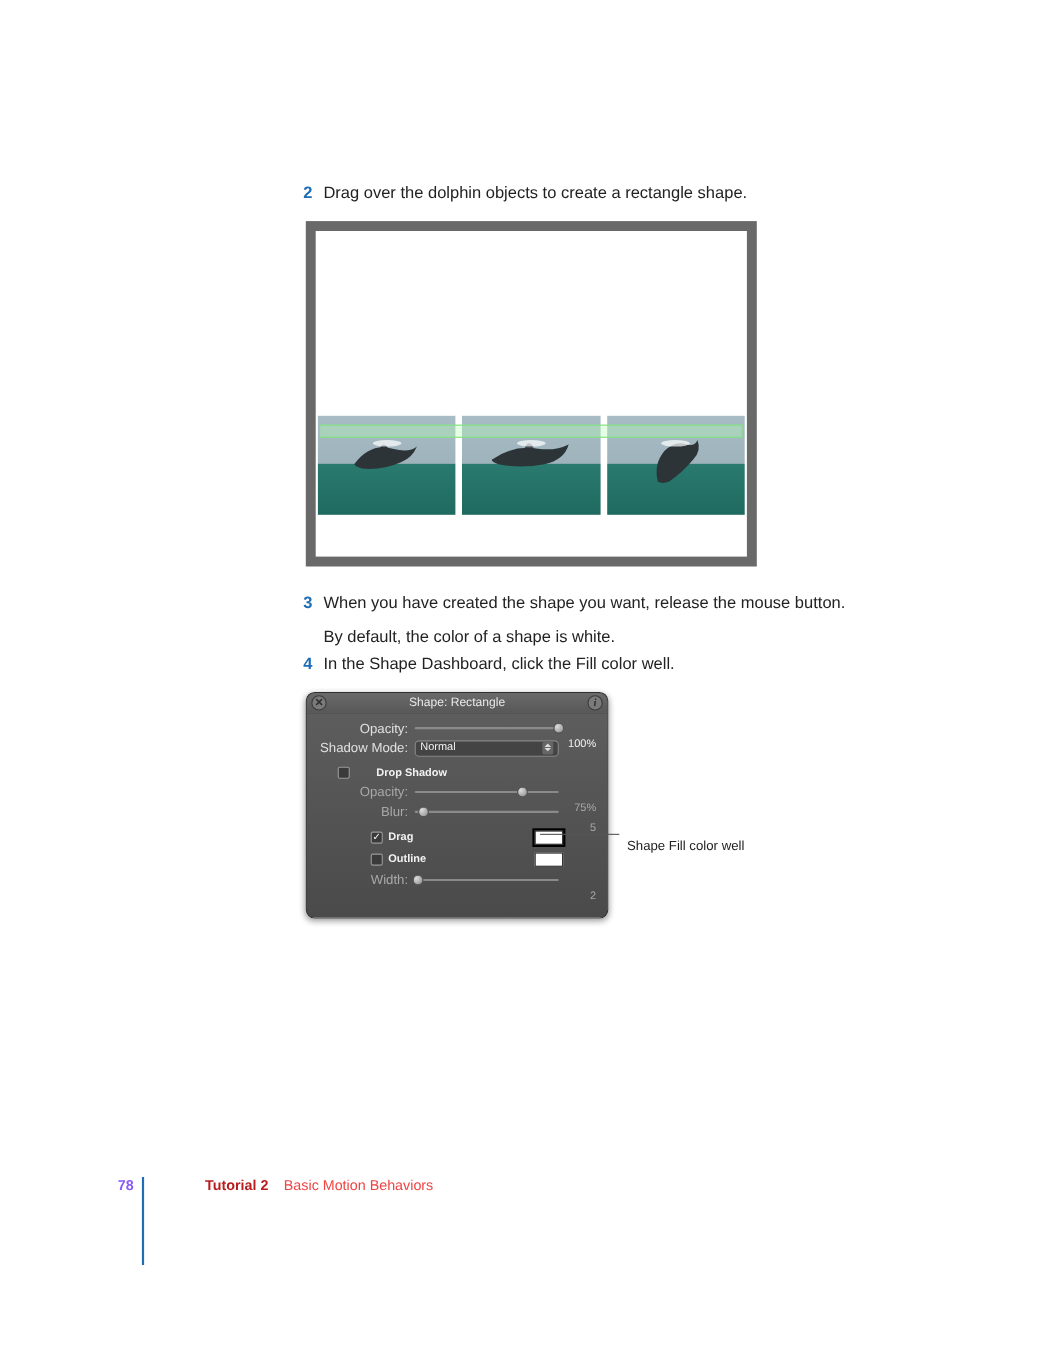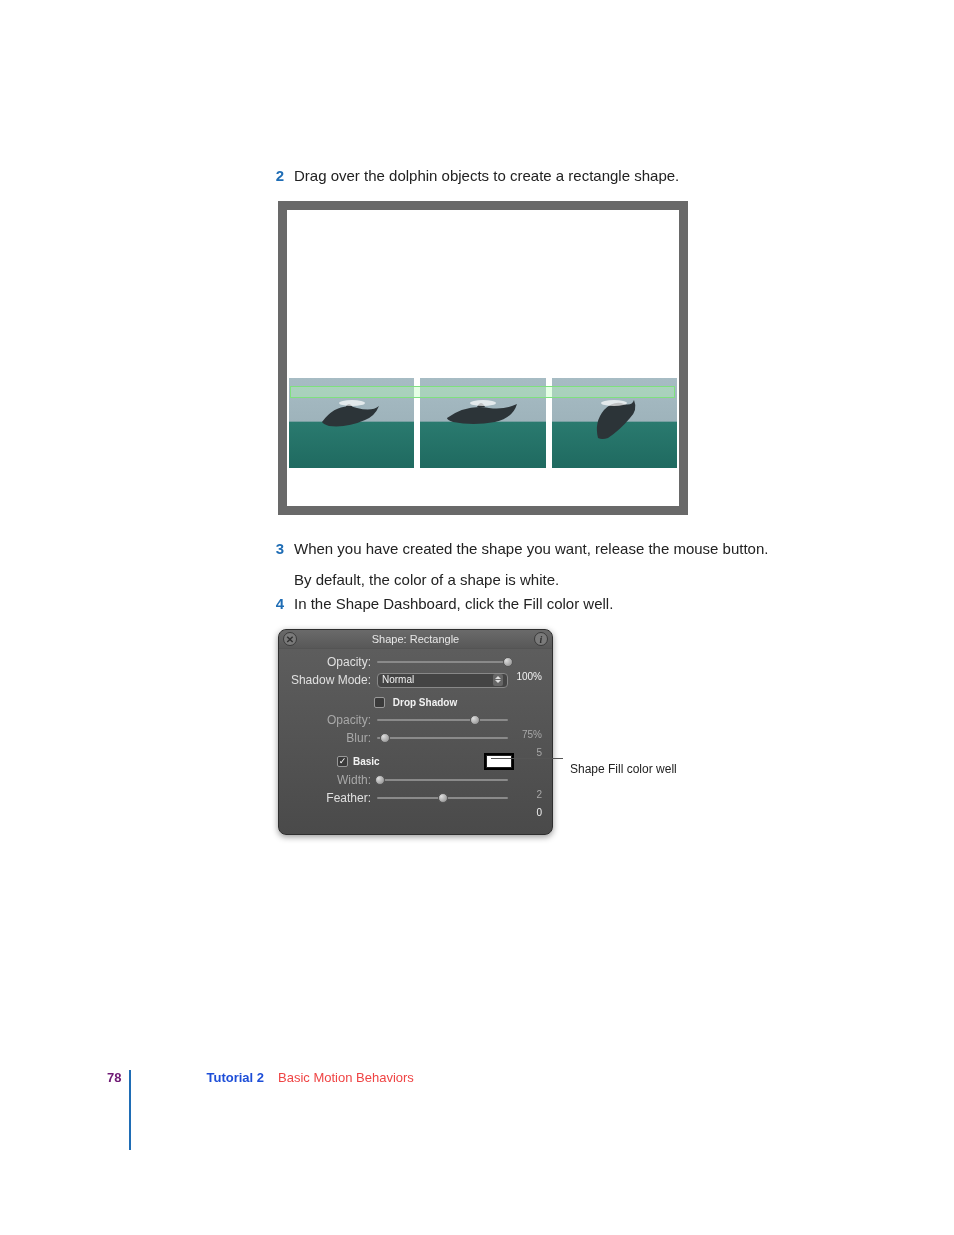--- a/index.html
+++ b/index.html
@@ -216,22 +216,22 @@
     border-left: 3px solid transparent;
     border-right: 3px solid transparent;
   }
   .hud-select-arrow .u { border-bottom: 3px solid #ddd; }
   .hud-select-arrow .d { border-top: 3px solid #ddd; }
 
   .hud-check-row {
     display: flex;
     align-items: center;
     height: 18px;
-    justify-content: center;
-    gap: 8px;
+    gap: 24px;
+    padding-left: 28px;
   }
   .hud-fill-row {
     display: flex;
     align-items: center;
     height: 20px;
     justify-content: center;
     gap: 8px;
     padding-left: 58px;
     padding-right: 40px;
   }
@@ -281,26 +281,26 @@
   .footer {
     position: absolute;
     left: 107px;
     top: 1070px;
     display: flex;
     align-items: center;
     font-size: 13px;
   }
   .page-num {
     font-weight: bold;
-    color: #701a75;
+    color: #8b5cf6;
   }
   .footer-label {
     font-weight: bold;
-    color: #1d4ed8;
-    margin-left: 85px;
+    color: #b91c1c;
+    margin-left: 65px;
   }
   .footer-title {
     color: #ef4444;
     margin-left: 14px;
   }
   
   .left-rule {
     position: absolute;
     left: 129px;
     top: 1070px;
@@ -414,44 +414,44 @@
       <div class="hud-slider">
         <div class="hud-track"></div>
         <div class="hud-thumb" style="left:6%;"></div>
       </div>
       <div class="hud-val dim">5</div>
     </div>
 
     <div class="hud-fill-row" style="margin-top:4px;">
       <div style="display:flex;align-items:center;gap:5px;">
         <div class="hud-check">✓</div>
-        <span style="font-weight:bold;">Basic</span>
+        <span style="font-weight:bold;">Drag</span>
       </div>
       <div style="flex:1;"></div>
       <div class="hud-swatch outlined"></div>
     </div>
 
+    <div class="hud-fill-row">
+      <div style="display:flex;align-items:center;gap:5px;">
+        <div class="hud-check"></div>
+        <span style="font-weight:bold;">Outline</span>
+      </div>
+      <div style="flex:1;"></div>
+      <div class="hud-swatch"></div>
+    </div>
 
     <div class="hud-row">
       <div class="hud-label dim">Width:</div>
       <div class="hud-slider">
         <div class="hud-track"></div>
         <div class="hud-thumb" style="left:2%;"></div>
       </div>
       <div class="hud-val dim">2</div>
     </div>
 
-    <div class="hud-row">
-      <div class="hud-label">Feather:</div>
-      <div class="hud-slider">
-        <div class="hud-track"></div>
-        <div class="hud-thumb" style="left:50%;"></div>
-      </div>
-      <div class="hud-val">0</div>
-    </div>
   </div>
 
   <div class="callout-line"></div>
   <div class="callout-text">Shape Fill color well</div>
 
   <div class="footer">
     <span class="page-num">78</span>
     <span class="footer-label">Tutorial 2</span>
     <span class="footer-title">Basic Motion Behaviors</span>
   </div>

